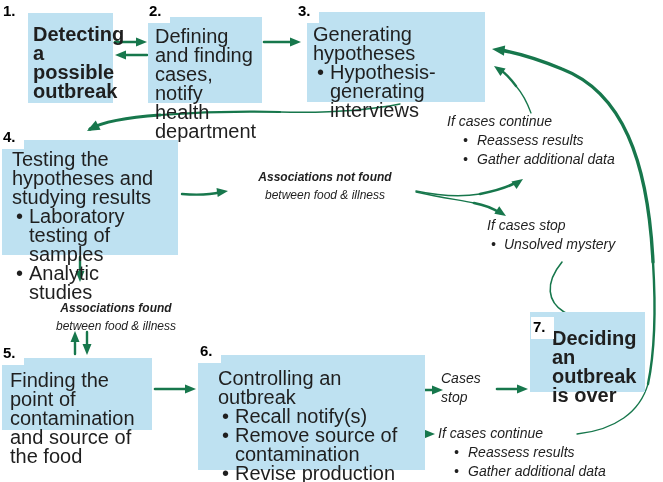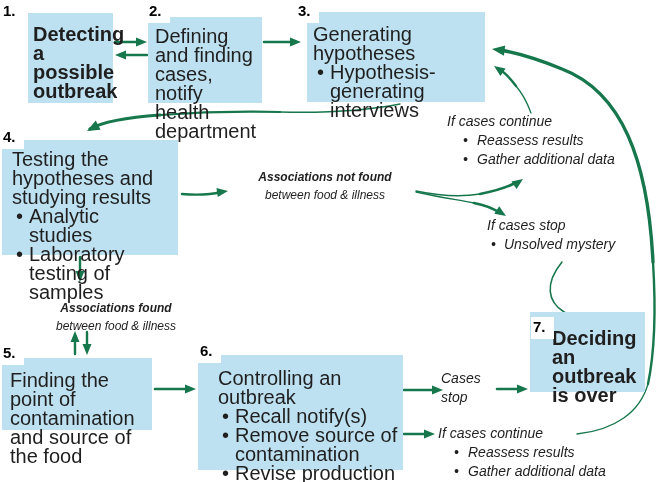--- a/index.html
+++ b/index.html
@@ -129,30 +129,30 @@
       </ul>
   </div>
 
   <div class="box" style="left:148px;top:17px;width:114px;height:86px;padding:10px 4px 4px 7px;">
     <div>Defining and finding cases, notify health department</div>
   </div>
 
   <div class="box" style="left:2px;top:140px;width:176px;height:115px;padding:10px 21px 4px 10px;">
     <div>Testing the hypotheses and studying results</div>
     <ul class="bullets">
+        <li>Laboratory testing of samples</li>
         <li>Analytic studies</li>
-        <li>Laboratory testing of samples</li>
       </ul>
   </div>
 
   <div class="box" style="left:2px;top:358px;width:150px;height:72px;padding:13px 4px 4px 8px;">
     <div>Finding the point of contamination and source of the food</div>
   </div>
 
-  <div class="box" style="left:198px;top:355px;width:205px;height:115px;padding:14px 4px 4px 20px;">
+  <div class="box" style="left:198px;top:355px;width:227px;height:115px;padding:14px 4px 4px 20px;">
     <div>Controlling an outbreak</div>
     <ul class="bullets">
         <li>Recall notify(s)</li>
         <li>Remove source of contamination</li>
         <li>Revise production process</li>
       </ul>
   </div>
 
   <div class="box bold" style="left:530px;top:312px;width:115px;height:80px;padding:17px 4px 4px 22px;">
     <div>Deciding an outbreak is over</div>

